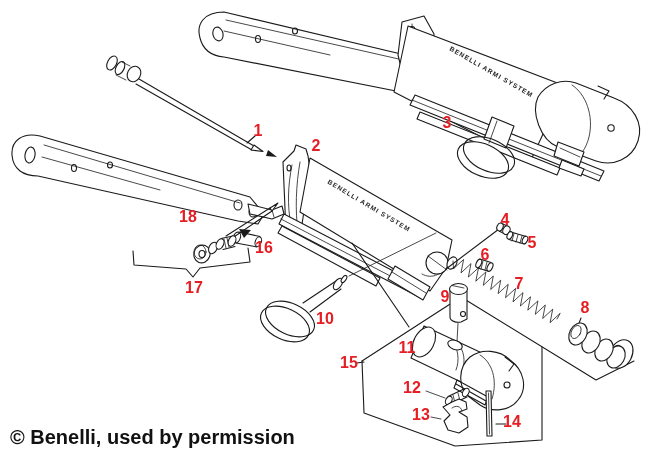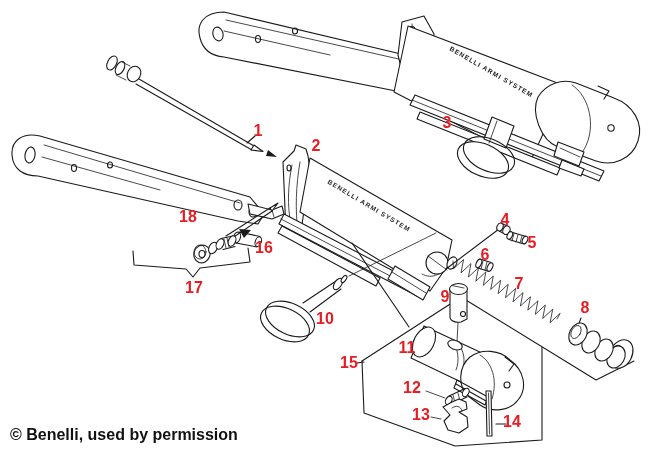--- a/index.html
+++ b/index.html
@@ -6,21 +6,21 @@
   .stage{position:relative;width:650px;height:457px;background:#ffffff;overflow:hidden;
          font-family:"Liberation Sans",sans-serif;}
   svg{position:absolute;left:0;top:0;}
   svg path, svg ellipse, svg circle, svg line, svg polyline{
       fill:none;stroke:#1a1a1a;stroke-width:1.1;stroke-linejoin:round;stroke-linecap:round;}
   .fw{fill:#ffffff;}
   .solid{fill:#1a1a1a;stroke:none;}
   .thin{stroke-width:0.8;}
   .engrave{fill:#222;stroke:none;font:600 6.5px "Liberation Sans",sans-serif;letter-spacing:1.1px;}
   .plabel{fill:#e61d23;stroke:none;font:600 16px "Liberation Sans",sans-serif;text-anchor:middle;}
-  .copyright{position:absolute;left:10px;top:426px;font-size:16px;font-weight:600;color:#111;}
+  .copyright{position:absolute;left:10px;top:426px;font-size:20px;font-weight:600;color:#111;}
 </style>
 </head>
 <body>
 
 <div class="stage">
 <svg width="650" height="457" viewBox="0 0 650 457">
   <defs>
     <pattern id="hatchp" width="2.6" height="3" patternUnits="userSpaceOnUse" patternTransform="rotate(115)">
       <line x1="0" y1="0" x2="0" y2="3" stroke="#333" stroke-width="1"></line>
     </pattern>

